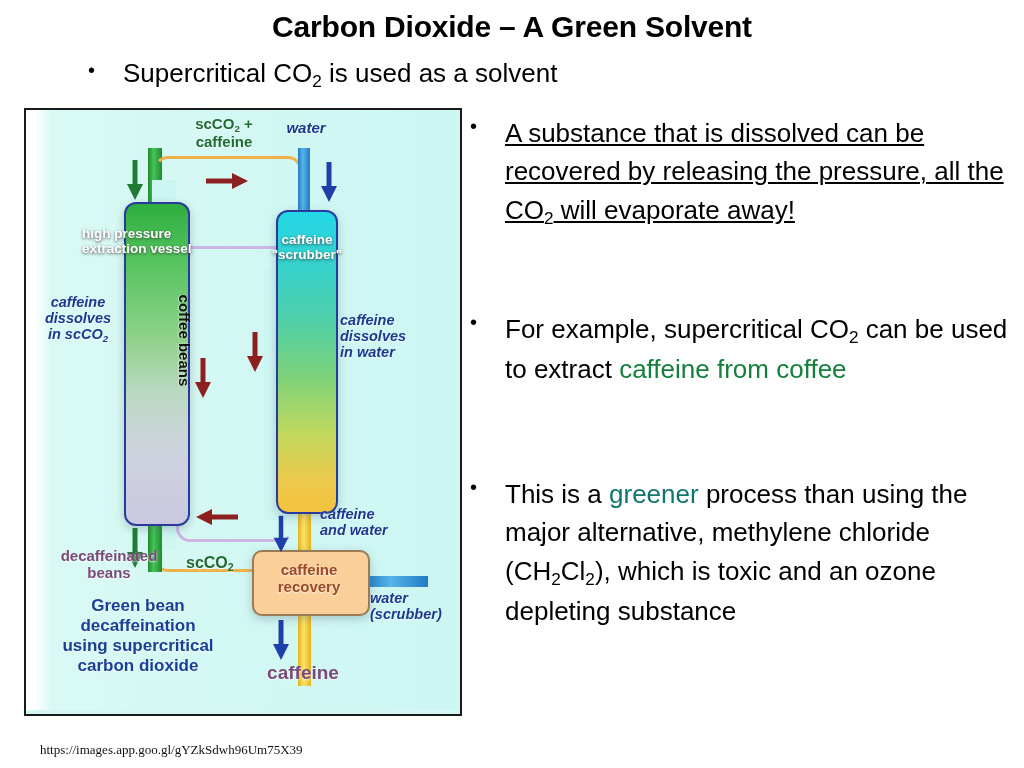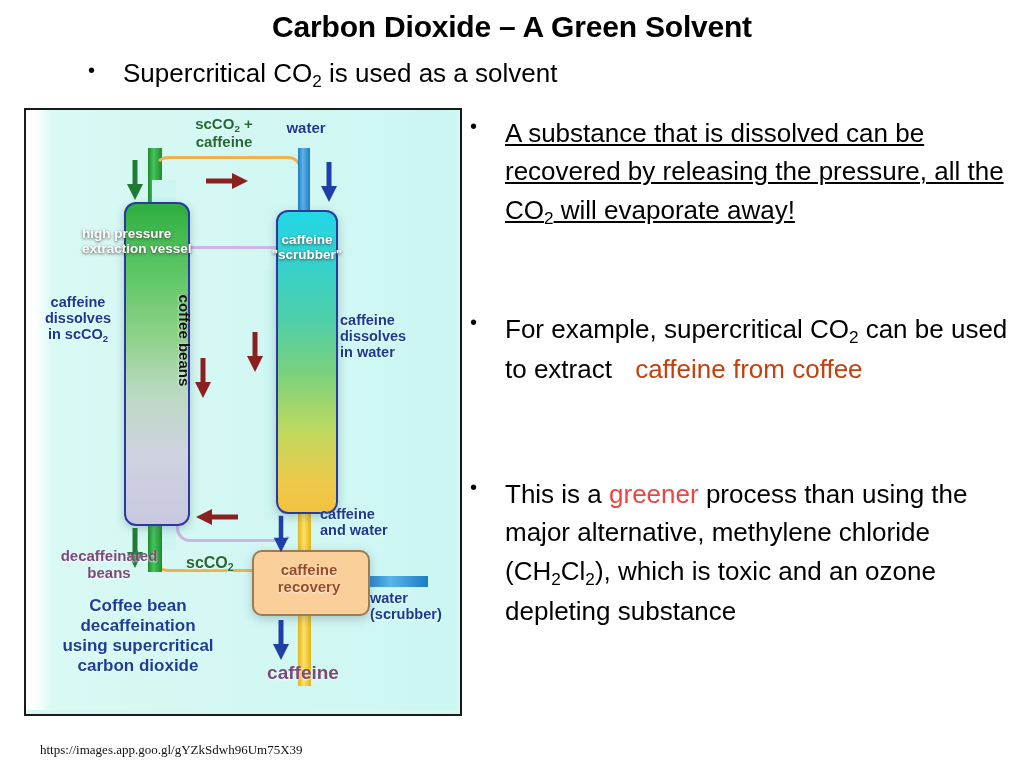--- a/index.html
+++ b/index.html
@@ -31,22 +31,22 @@
   #b2{left:468px;top:114px;width:546px;}
   #b2 .btext{font-size:26px;line-height:1.48;text-decoration:underline;}
 
   #b3{left:468px;top:310px;width:556px;}
   #b3 .btext{font-size:26px;line-height:1.48;}
 
   #b4{left:468px;top:475px;width:556px;}
   #b4 .btext{font-size:26px;line-height:1.48;}
 
   sub{font-size:0.66em;vertical-align:-0.28em;}
-  .purple{color:#c2410c;margin-left:16px;}
-  .green{color:#ef4444;}
+  .purple{color:#15803d;}
+  .green{color:#0f766e;}
 
   
   .footer{
     position:absolute;left:40px;top:742px;
     font-size:13px;color:#111;font-family:Liberation Serif, serif;text-align:center;
   }
 
   
   .diagram{
     position:absolute;left:24px;top:108px;width:434px;height:604px;
@@ -59,21 +59,21 @@
     background:
       linear-gradient(90deg,#ffffff 0px,#ffffff 8px,#d9f9f4 26px,#ccf6f2 100%);
   }
   .dg{position:absolute;}
 
   
   .lbl{position:absolute;font-weight:bold;line-height:1.12;
        text-shadow:0 1px 2px rgba(255,255,255,.85);}
   .lbl-purple{color:#6b5b8e;}
   .lbl-green{color:#1f6b32;}
-  .lbl-navy{color:#1b3a8f;}
+  .lbl-navy{color:#1b3a8f;font-style:italic;}
   .lbl-blue{color:#1a3f96;}
   .lbl-white{color:#ffffff;text-shadow:0 1px 3px rgba(60,60,60,.9);}
   .lbl-plum{color:#7b4a7b;}
   .lbl-brown{color:#9a4a24;}
 
   
   .pipe{position:absolute;}
   .pipe-green{background:linear-gradient(90deg,#1f8a2e,#44c45a 40%,#1f8a2e);}
   .pipe-blue{background:linear-gradient(90deg,#1f7bc4,#59b4e8 40%,#1f7bc4);}
   .pipe-yellow{background:linear-gradient(90deg,#e0b419,#ffe169 45%,#e0b419);}
@@ -254,21 +254,21 @@
       <div class="lbl lbl-navy" style="left:344px;top:480px;width:86px;text-align:left;font-size:14.5px;">
         <span>water</span><br>
         <span>(scrubber)</span>
       </div>
 
       <div class="lbl lbl-plum" style="left:212px;top:552px;width:130px;text-align:center;font-size:19px;">
         <span>caffeine</span>
       </div>
 
       <div class="lbl lbl-blue" style="left:12px;top:486px;width:200px;text-align:center;font-size:17px;line-height:1.18;">
-        <span>Coffee bean</span><br>
+        <span>Green bean</span><br>
         <span>decaffeination</span><br>
         <span>using supercritical</span><br>
         <span>carbon dioxide</span>
       </div>
 
     </div>
   </div>
 
 </div>
 

